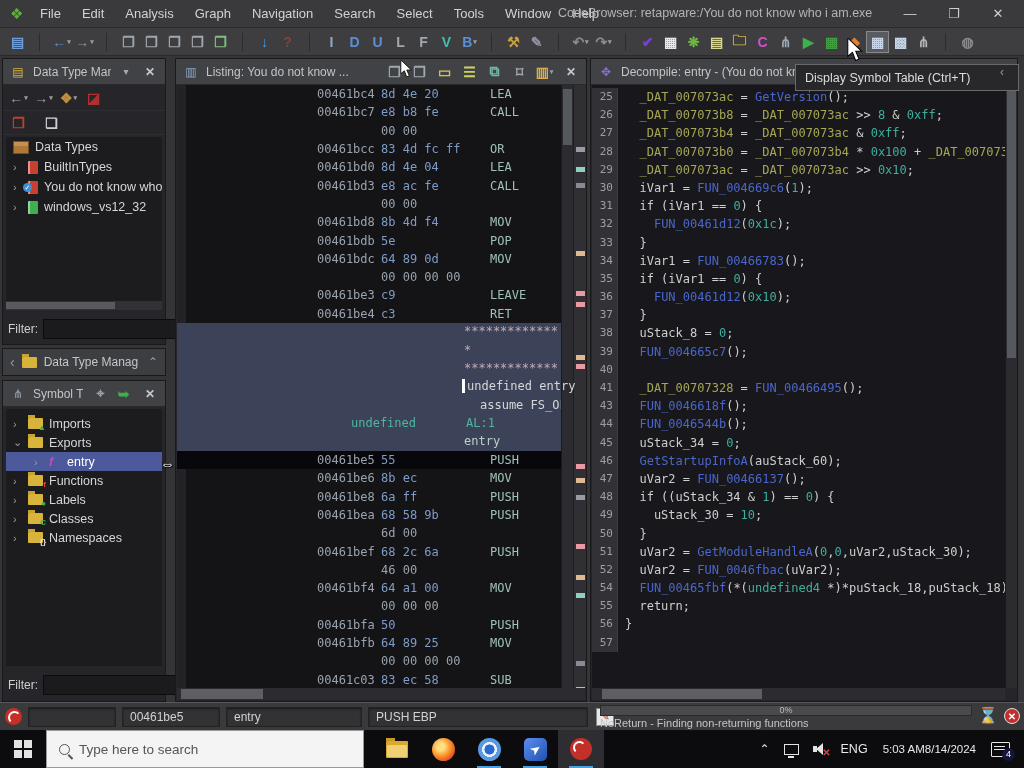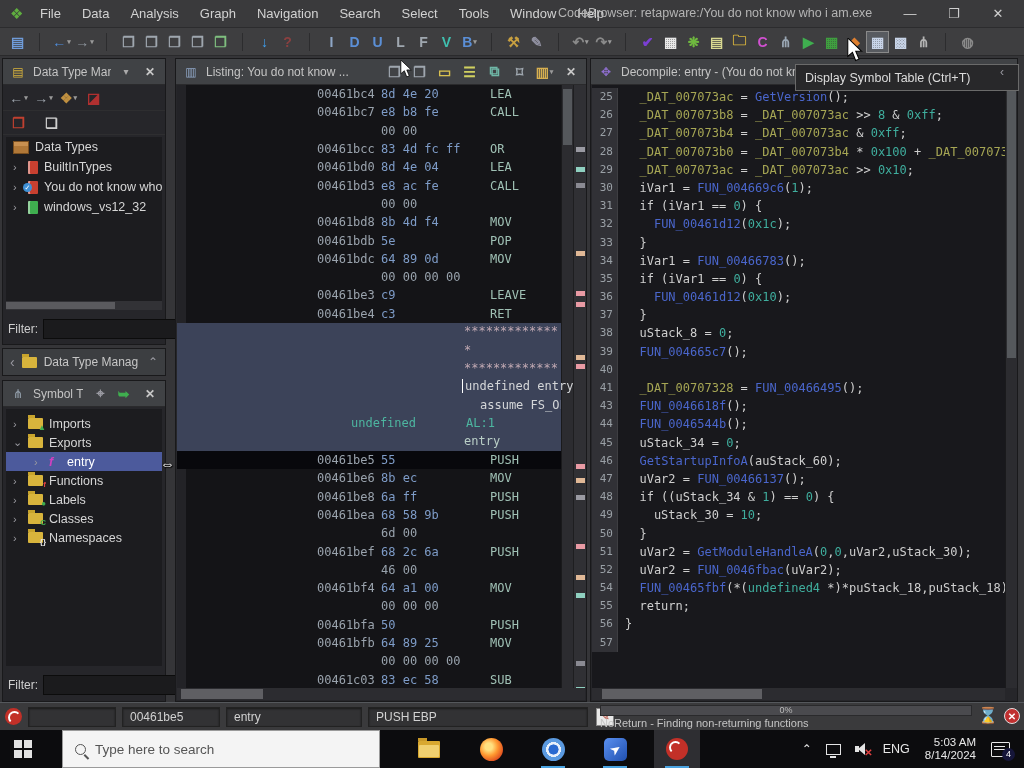--- a/index.html
+++ b/index.html
@@ -48,21 +48,21 @@
 .lrow{height:18.3px;position:relative;display:flex;align-items:center;font-family:"DejaVu Sans Mono",monospace;font-size:12px;padding-left:140px;white-space:pre;}
 .lrow.sel{background:#3c4359;}
 .lrow.cur{background:#08080c;}
 .la{width:64px;color:#9aa3ad;flex:0 0 auto;}
 .lb{width:96px;color:#7e9cc8;flex:0 0 auto;}
 .lb.cgrey{color:#98a2ac;}
 .lm{margin-left:13px;color:#9fc0b4;}
 .ax{position:absolute;top:1.5px;white-space:pre;}
 .cmt{color:#c2aab4;}
 .sig{color:#d4d6d8;}
-.sig.cursor{border-left:1px solid #ffffff;padding-left:2px;}
+.sig.cursor{border-left:3px solid #ffffff;padding-left:2px;}
 .ty{color:#4db6a0;}
 .lbl{color:#b9cec6;}
 .vscroll{position:absolute;top:26px;bottom:13px;width:12px;background:#2c2c30;border-left:1px solid #1a1a1c;}
 .vthumb{position:absolute;left:1px;width:9px;background:#55585c;}
 .markstrip{position:absolute;top:26px;bottom:13px;width:13px;background:#303034;border-left:1px solid #1e1e20;}
 .mark{position:absolute;left:2px;width:9px;height:5px;}
 .hscroll{position:absolute;left:1px;right:1px;bottom:1px;height:12px;background:#2c2c30;}
 .hthumb{position:absolute;top:1px;height:10px;background:#5f5f63;}
 
 .dbody{position:absolute;left:1px;right:12px;top:26px;bottom:13px;background:#18181c;overflow:hidden;padding-top:3px;}
@@ -84,21 +84,21 @@
 .gicon::after{content:"";position:absolute;left:3px;top:3px;width:9px;height:9px;border-radius:50%;border:2px solid #fff;border-bottom-color:transparent;border-right-color:transparent;}
 .sb-field{height:20px;background:#323234;border:1px solid #222;box-shadow:inset 0 1px 2px #1a1a1a;margin-left:6px;display:flex;align-items:center;padding:0 7px;font-size:12px;color:#d2d2d2;white-space:nowrap;overflow:hidden;}
 .pencil{width:18px;height:18px;background:#e8e8e8;border:1px solid #888;margin-left:8px;display:flex;align-items:center;justify-content:center;font-size:11px;color:#b04030;}
 .progwrap{position:absolute;left:600px;top:2px;width:372px;height:24px;}
 .progbar{position:relative;width:100%;height:11px;background:#4a4a4e;border:1px solid #2a2a2c;}
 .progbar span{position:absolute;left:0;right:0;top:-1px;text-align:center;font-size:9px;color:#bcbcbc;}
 .progtask{font-size:11px;color:#c4c4c4;margin-top:1px;white-space:nowrap;}
 .hourglass{position:absolute;right:26px;top:3px;font-size:16px;color:#d8b84a;}
 .cancelbtn{position:absolute;right:4px;top:5px;width:16px;height:16px;border-radius:50%;background:#c03030;color:#fff;font-size:10px;font-weight:bold;display:flex;align-items:center;justify-content:center;border:1px solid #e0e0e0;}
 
-.taskbar{position:absolute;left:0;top:730px;width:1024px;height:38px;background:#0c0c0e;display:flex;align-items:stretch;color:#e8e8e8;gap:16px;}
+.taskbar{position:absolute;left:0;top:730px;width:1024px;height:38px;background:#0c0c0e;display:flex;align-items:stretch;color:#e8e8e8;}
 .startbtn{width:46px;display:flex;align-items:center;justify-content:center;}
 .winlogo{display:grid;grid-template-columns:8px 8px;grid-template-rows:8px 8px;gap:1.5px;}
 .winlogo i{background:#e2e2e2;}
 .searchbox{width:318px;background:#f4f4f4;border:1px solid #9a9a9a;display:flex;align-items:center;gap:9px;padding-left:12px;color:#555;font-size:13.5px;}
 .mag{width:11px;height:11px;border:1.7px solid #555;border-radius:50%;position:relative;flex:0 0 auto;}
 .mag::after{content:"";position:absolute;left:9px;top:9px;width:6px;height:1.7px;background:#555;transform:rotate(45deg);transform-origin:0 0;}
 .task-ic{width:46px;display:flex;align-items:center;justify-content:center;position:relative;}
 .task-ic.open::after{content:"";position:absolute;bottom:0;left:11px;width:24px;height:2px;background:#4aa3e0;}
 .task-ic.active{background:#2e2e32;}
 .explorer{width:22px;height:17px;background:#d8a830;position:relative;border-radius:1px;}
@@ -109,33 +109,33 @@
 .tbird{width:23px;height:23px;border-radius:5px;background:linear-gradient(135deg,#5a90f0,#2050b0);display:flex;align-items:center;justify-content:center;}
 .tbird i{color:#fff;font-size:13px;transform:rotate(-35deg);font-style:normal;}
 .tray{margin-left:auto;display:flex;align-items:center;gap:0;}
 .tray-item{padding:0 7px;display:flex;align-items:center;justify-content:center;font-size:13px;height:100%;}
 .neticon{width:15px;height:11px;border:1.5px solid #e4e4e4;position:relative;}
 .neticon::after{content:"";position:absolute;left:3px;bottom:-4px;width:6px;height:2px;background:#e4e4e4;}
 .spk{position:relative;width:14px;height:12px;}
 .spk::before{content:"";position:absolute;left:0;top:3px;width:4px;height:6px;background:#e4e4e4;}
 .spk::after{content:"";position:absolute;left:3px;top:0;border-top:6px solid transparent;border-bottom:6px solid transparent;border-right:7px solid #e4e4e4;}
 .spk b{position:absolute;right:-4px;bottom:-3px;color:#e04040;font-size:10px;line-height:10px;}
-.clock{display:flex;flex-direction:column;align-items:flex-end;justify-content:center;font-size:11.5px;line-height:13px;padding:0 8px;}
+.clock{display:flex;flex-direction:row;align-items:flex-end;justify-content:center;font-size:11.5px;line-height:13px;padding:0 8px;}
 .notif{position:relative;width:19px;height:15px;border:1.6px solid #e8e8e8;border-radius:1px;}
 .notif::before{content:"";position:absolute;left:2px;top:3px;width:11px;height:1.5px;background:#e8e8e8;box-shadow:0 3px 0 #e8e8e8;}
 .notif b{position:absolute;right:-6px;bottom:-5px;width:13px;height:13px;border-radius:50%;background:#16163a;color:#fff;font-size:9px;font-weight:normal;display:flex;align-items:center;justify-content:center;}
 </style>
 </head>
 <body>
 
 <div class="titlebar">
   <span class="app-icon">❖</span>
   <span class="menus" id="menus">
       <span class="menu-item">File</span>
-      <span class="menu-item">Data</span>
+      <span class="menu-item">Edit</span>
       <span class="menu-item">Analysis</span>
       <span class="menu-item">Graph</span>
       <span class="menu-item">Navigation</span>
       <span class="menu-item">Search</span>
       <span class="menu-item">Select</span>
       <span class="menu-item">Tools</span>
       <span class="menu-item">Window</span>
       <span class="menu-item">Help</span>
     </span>
   <span class="tb-title">CodeBrowser: retapware:/You do not know who i am.exe</span>

